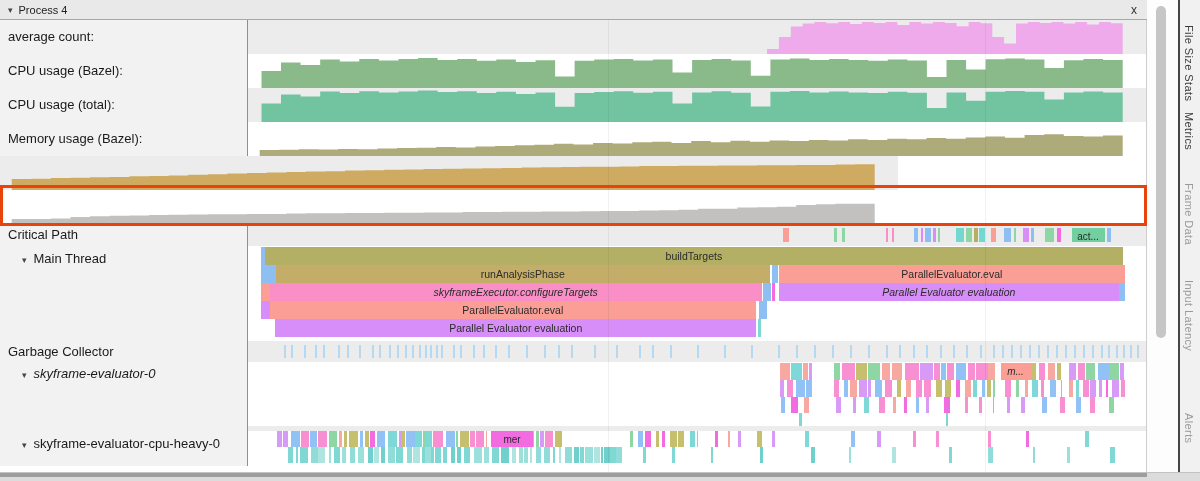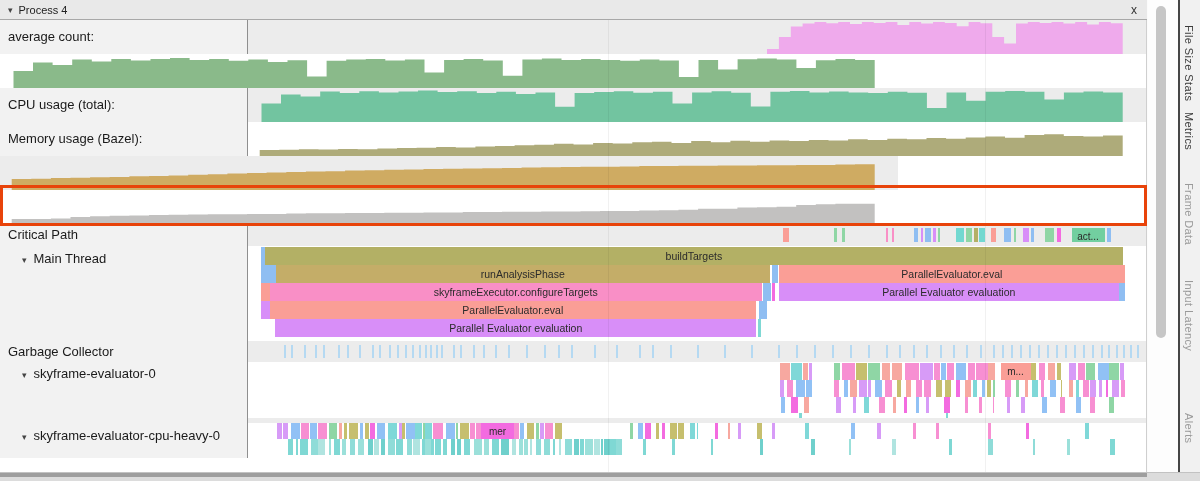--- a/index.html
+++ b/index.html
@@ -20,21 +20,21 @@
   .row-track.alt{background:#ececec;}
   .counter-row{height:34px;}
   .counter-row .row-label{line-height:34px;}
   .counter-row svg{display:block;}
   .cp-row{height:22px;}
   .cp-row .row-label{line-height:22px;}
   .mt-row{height:95px;}
   .mt-row .row-label{line-height:26px;}
   .gc-row{height:21px;}
   .gc-row .row-label{line-height:21px;}
-  .sf-row{height:56px;}
+  .sf-row{height:64px;font-style:italic;}
   .sf-row .row-label{line-height:24px;}
   .spacer-row{height:5px;}
   .spacer-row .row-track,.spacer-row .row-label{background:#ececec;}
   .spacer-row .row-label{background:#f2f2f2;}
   .ch-row{height:35px;}
   .ch-row .row-label{line-height:26px;}
   .level{position:absolute;left:0;width:898px;}
   .slice{position:absolute;top:0;height:100%;font-size:10px;color:#2b2b2b;
       text-align:center;overflow:hidden;white-space:nowrap;line-height:17px;}
   .mt-level .slice{line-height:18px;font-size:10.5px;}
@@ -68,20 +68,21 @@
 
       <div class="row counter-row">
         <div class="row-label">average count:</div>
         <div class="row-track alt">
             <svg width="898" height="34" viewBox="0 0 898 34">
               <path d="M519.0,34L519.0,29.0L530.9,29.0L530.9,17.0L542.8,17.0L542.8,6.5L554.6,6.5L554.6,3.5L566.5,3.5L566.5,2.0L578.3,2.0L578.3,3.2L590.2,3.2L590.2,2.0L602.0,2.0L602.0,4.1L613.9,4.1L613.9,2.0L625.7,2.0L625.7,2.9L637.6,2.9L637.6,2.0L649.4,2.0L649.4,5.0L661.3,5.0L661.3,2.0L673.1,2.0L673.1,3.5L685.0,3.5L685.0,2.0L696.8,2.0L696.8,2.9L708.7,2.9L708.7,6.2L720.6,6.2L720.6,2.0L732.4,2.0L732.4,3.2L744.3,3.2L744.3,17.0L756.1,17.0L756.1,23.6L768.0,23.6L768.0,3.5L779.8,3.5L779.8,2.0L791.7,2.0L791.7,2.9L803.5,2.9L803.5,2.0L815.4,2.0L815.4,3.5L827.2,3.5L827.2,2.0L839.1,2.0L839.1,4.4L850.9,4.4L850.9,2.0L862.8,2.0L862.8,3.2L874.7,3.2L874.7,34Z" fill="#efaaec"></path>
             </svg>
           </div>
       </div>
       <div class="row counter-row">
+        <div class="row-label">CPU usage (Bazel):</div>
         <div class="row-track">
             <svg width="898" height="34" viewBox="0 0 898 34">
               <path d="M13.5,34L13.5,17.0L33.0,17.0L33.0,8.6L52.6,8.6L52.6,11.0L72.2,11.0L72.2,5.6L91.8,5.6L91.8,7.4L111.3,7.4L111.3,5.0L130.9,5.0L130.9,6.5L150.5,6.5L150.5,5.0L170.0,5.0L170.0,4.1L189.6,4.1L189.6,5.9L209.2,5.9L209.2,5.0L228.8,5.0L228.8,6.8L248.3,6.8L248.3,5.6L267.9,5.6L267.9,8.0L287.5,8.0L287.5,6.2L307.1,6.2L307.1,22.4L326.6,22.4L326.6,6.8L346.2,6.8L346.2,5.6L365.8,5.6L365.8,5.0L385.3,5.0L385.3,6.5L404.9,6.5L404.9,5.6L424.5,5.6L424.5,18.5L444.1,18.5L444.1,5.9L463.6,5.9L463.6,5.0L483.2,5.0L483.2,6.5L502.8,6.5L502.8,21.8L522.4,21.8L522.4,5.6L541.9,5.6L541.9,4.4L561.5,4.4L561.5,5.9L581.1,5.9L581.1,5.0L600.6,5.0L600.6,5.9L620.2,5.9L620.2,6.8L639.8,6.8L639.8,5.6L659.4,5.6L659.4,6.5L678.9,6.5L678.9,23.0L698.5,23.0L698.5,5.9L718.1,5.9L718.1,15.5L737.6,15.5L737.6,5.3L757.2,5.3L757.2,4.4L776.8,4.4L776.8,5.6L796.4,5.6L796.4,14.0L815.9,14.0L815.9,6.2L835.5,6.2L835.5,5.0L855.1,5.0L855.1,5.9L874.7,5.9L874.7,34Z" fill="#8aba8a"></path>
             </svg>
           </div>
       </div>
       <div class="row counter-row">
         <div class="row-label">CPU usage (total):</div>
         <div class="row-track alt">
             <svg width="898" height="34" viewBox="0 0 898 34">
@@ -149,21 +150,21 @@
           <div class="level mt-level" style="top:1px;height:18px;">
               <div class="slice" style="left: 13px; width: 4px; background: rgb(143, 190, 242);"></div>
               <div class="slice" style="left: 17.1px; width: 857.6px; background: rgb(179, 176, 101);">buildTargets</div>
             </div>
           <div class="level mt-level" style="top:19px;height:18px;">
               <div class="slice" style="left: 13px; width: 14.8px; background: rgb(143, 190, 242);"></div>
               <div class="slice" style="left: 27.8px; width: 493.9px; background: rgb(196, 173, 104);">runAnalysisPhase</div>
               <div class="slice" style="left: 523.5px; width: 6.3px; background: rgb(143, 190, 242);"></div>
               <div class="slice" style="left: 530.7px; width: 346.3px; background: rgb(250, 158, 150);">ParallelEvaluator.eval</div>
             </div>
-          <div class="level mt-level" style="top:37px;height:18px;">
+          <div class="level mt-level" style="top:37px;height:18px;font-style:italic;">
               <div class="slice" style="left: 13px; width: 8.5px; background: rgb(250, 158, 150);"></div>
               <div class="slice" style="left: 21.6px; width: 492.1px; background: rgb(249, 143, 198);">skyframeExecutor.configureTargets</div>
               <div class="slice" style="left: 514.6px; width: 8.1px; background: rgb(143, 190, 242);"></div>
               <div class="slice" style="left: 523.5px; width: 3.1px; background: rgb(243, 107, 224);"></div>
               <div class="slice" style="left: 530.7px; width: 340.3px; background: rgb(216, 142, 248);">Parallel Evaluator evaluation</div>
               <div class="slice" style="left: 871.1px; width: 5.9px; background: rgb(143, 190, 242);"></div>
             </div>
           <div class="level mt-level" style="top:55px;height:18px;">
               <div class="slice" style="left: 13px; width: 8.5px; background: rgb(216, 142, 248);"></div>
               <div class="slice" style="left: 21.6px; width: 486.4px; background: rgb(250, 158, 150);">ParallelEvaluator.eval</div>
@@ -484,21 +485,21 @@
               <div class="slice" style="left: 563.4px; width: 3.4px; background: rgb(111, 208, 204);"></div>
               <div class="slice" style="left: 601.1px; width: 2px; background: rgb(155, 224, 218);"></div>
               <div class="slice" style="left: 643.8px; width: 4.2px; background: rgb(176, 228, 224);"></div>
               <div class="slice" style="left: 700.6px; width: 3.2px; background: rgb(127, 216, 212);"></div>
               <div class="slice" style="left: 740.3px; width: 4.6px; background: rgb(143, 220, 216);"></div>
               <div class="slice" style="left: 784.8px; width: 2.5px; background: rgb(143, 220, 216);"></div>
               <div class="slice" style="left: 818.6px; width: 3.9px; background: rgb(155, 224, 218);"></div>
               <div class="slice" style="left: 861.9px; width: 4.7px; background: rgb(127, 216, 212);"></div>
             </div>
           <div class="level" style="top:0;height:16px;">
-              <div class="slice" style="left: 233px; width: 33px; background: rgb(243, 107, 224);">mer</div>
+              <div class="slice" style="left: 243px; width: 42px; background: rgb(243, 107, 224);">mer</div>
             </div>
         </div>
       </div>
 
     </div>
 
     <div class="gridline" style="left:608px;"></div>
     <div class="gridline" style="left:985px;"></div>
     <div class="highlight-box"></div>
   </div>

